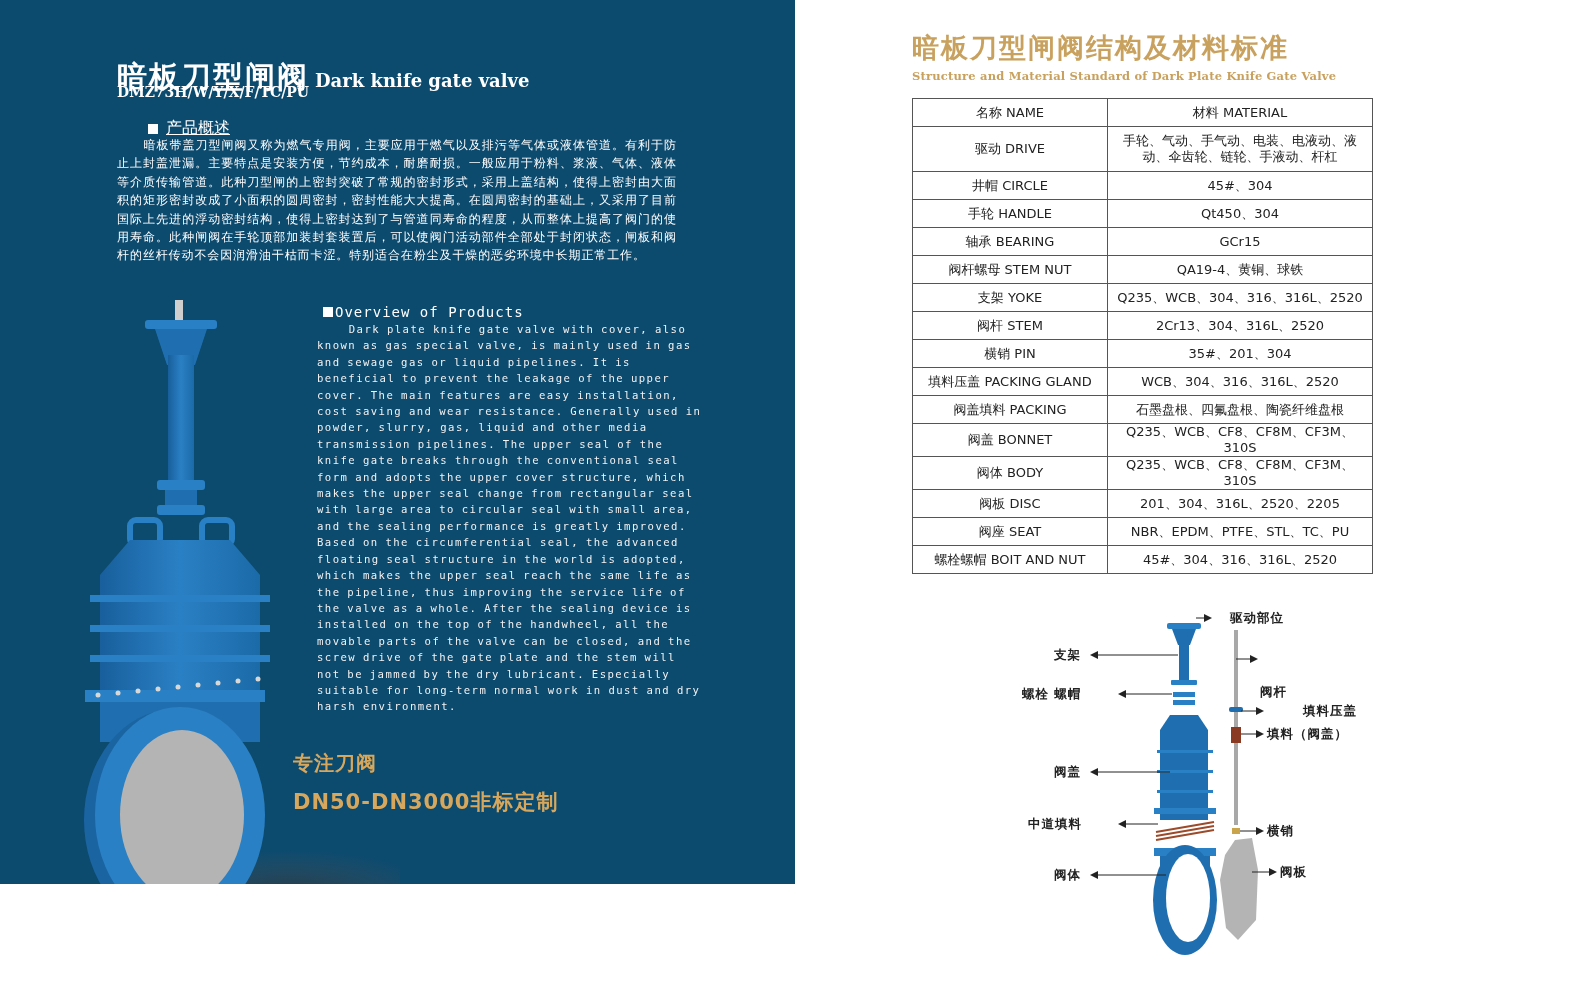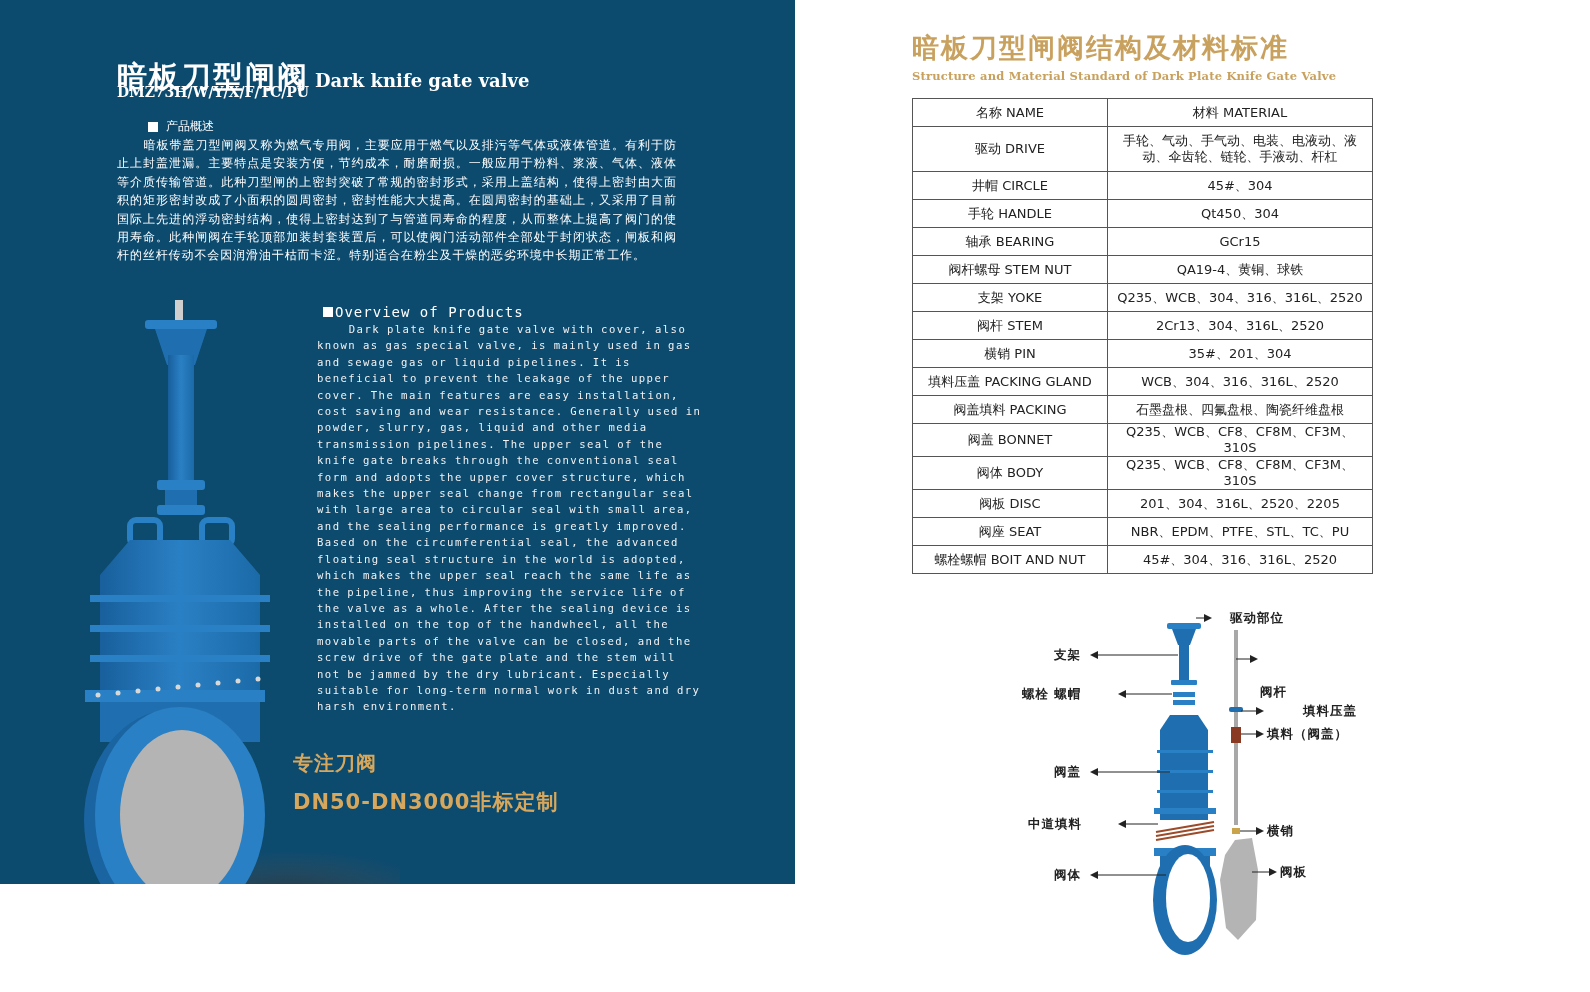--- a/index.html
+++ b/index.html
@@ -12,21 +12,21 @@
   .left-page {
     position: absolute; left: 0; top: 0; width: 795px; height: 884px;
     background: #0c4a6e;
     overflow: hidden;
   }
   .left-title-row { position: absolute; left: 117px; top: 42px; display: flex; align-items: baseline; }
   .left-title-cn { color: #ffffff; font-size: 30px; font-weight: bold; letter-spacing: 2px; font-family: "DejaVu Sans", sans-serif; }
   .left-title-en { color: #ffffff; font-size: 18px; font-weight: bold; margin-left: 6px; font-family: "DejaVu Serif", serif; margin-top: 28px; }
   .model-code { position: absolute; left: 117px; top: 84px; color: #ffffff; font-size: 14px; font-weight: bold; font-family: "DejaVu Serif", serif; }
 
-  .overview-cn-head { position: absolute; left: 148px; top: 118px; color: #ffffff; font-size: 12px; display: flex; align-items: center; gap: 8px; }
+  .overview-cn-head { position: absolute; left: 148px; top: 118px; color: #ffffff; font-size: 16px; display: flex; align-items: center; gap: 8px; text-decoration: underline; }
   .bullet-square { width: 10px; height: 10px; background: #ffffff; display: inline-block; }
   .overview-cn-body {
     position: absolute; left: 117px; top: 136px; width: 560px;
     color: #ffffff; font-size: 12px; line-height: 18.4px; letter-spacing: 0.9px;
     text-indent: 2.2em; text-align: justify;
   }
 
   .overview-en-head { position: absolute; left: 323px; top: 304px; color: #ffffff; font-size: 14px; letter-spacing: 1px; font-family: "DejaVu Sans Mono", monospace; display: flex; align-items: center; gap: 2px; }
   .overview-en-head .bullet-square { width: 10px; height: 10px; }
   .overview-en-body {

